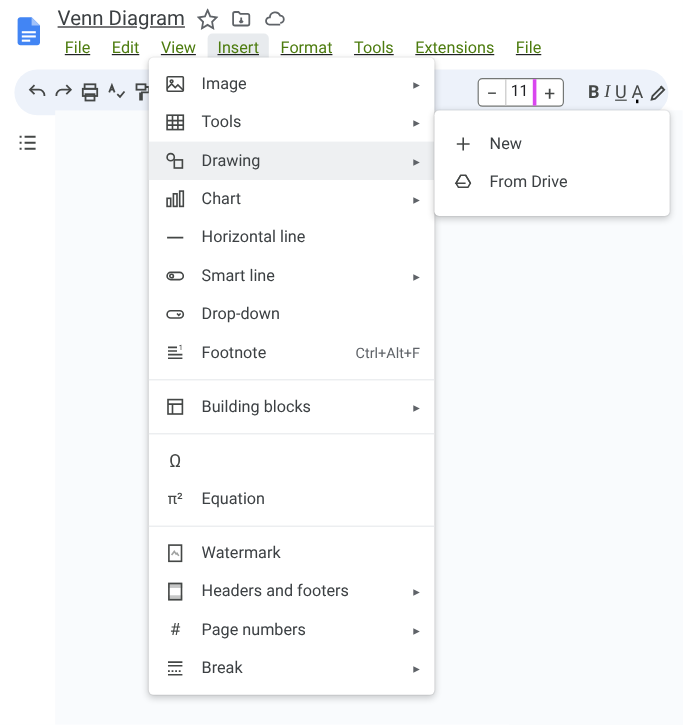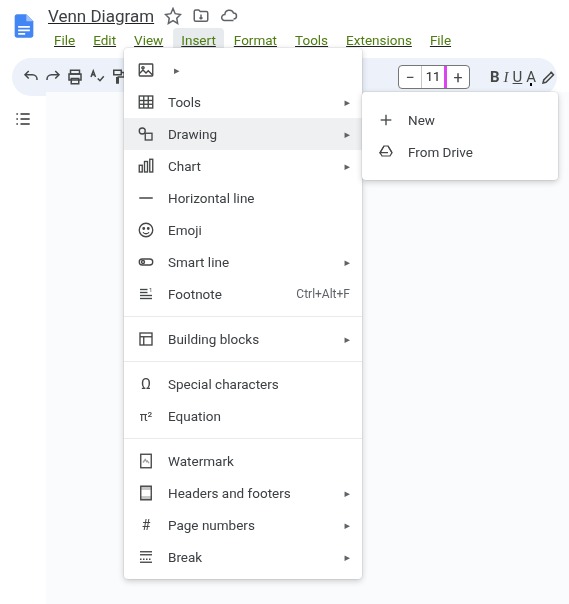--- a/index.html
+++ b/index.html
@@ -197,20 +197,21 @@
 
 <div class="dropdown">
   <div class="dd-item">
     <span class="dd-icon">
         <svg width="18" height="18" viewBox="0 0 24 24" fill="none" stroke="#444746" stroke-width="1.8">
           <rect x="3" y="4" width="18" height="16" rx="1"></rect>
           <circle cx="8" cy="9" r="1.5"></circle>
           <path d="M3 17l5-5 4 4 3-3 6 6"></path>
         </svg>
       </span>
+    <span class="dd-label">Image</span>
     <span class="dd-arrow">▸</span>
   </div>
   <div class="dd-item">
     <span class="dd-icon">
         <svg width="18" height="18" viewBox="0 0 24 24" fill="none" stroke="#444746" stroke-width="1.8">
           <rect x="3" y="4" width="18" height="16"></rect>
           <line x1="3" y1="10" x2="21" y2="10"></line>
           <line x1="3" y1="15" x2="21" y2="15"></line>
           <line x1="9" y1="4" x2="9" y2="20"></line>
           <line x1="15" y1="4" x2="15" y2="20"></line>
@@ -244,37 +245,35 @@
     <span class="dd-icon">
         <svg width="18" height="18" viewBox="0 0 24 24" stroke="#444746" stroke-width="2">
           <line x1="3" y1="12" x2="21" y2="12"></line>
         </svg>
       </span>
     <span class="dd-label">Horizontal line</span>
   </div>
   <div class="dd-item">
     <span class="dd-icon">
         <svg width="18" height="18" viewBox="0 0 24 24" fill="none" stroke="#444746" stroke-width="1.8">
-          <circle cx="12" cy="12" r="9"></circle>
-          <circle cx="9" cy="10" r="1" fill="#444746"></circle>
-          <circle cx="15" cy="10" r="1" fill="#444746"></circle>
-          <path d="M8 15c1 1.5 2.5 2 4 2s3-.5 4-2"></path>
-        </svg>
-      </span>
-    <span class="dd-label">Emoji</span>
-  </div>
-  <div class="dd-item">
-    <span class="dd-icon">
-        <svg width="18" height="18" viewBox="0 0 24 24" fill="none" stroke="#444746" stroke-width="1.8">
           <rect x="3" y="8" width="18" height="8" rx="4"></rect>
           <circle cx="8" cy="12" r="2"></circle>
         </svg>
       </span>
     <span class="dd-label">Smart line</span>
     <span class="dd-arrow">▸</span>
+  </div>
+  <div class="dd-item">
+    <span class="dd-icon">
+        <svg width="18" height="18" viewBox="0 0 24 24" fill="none" stroke="#444746" stroke-width="1.8">
+          <rect x="3" y="8" width="18" height="8" rx="4"></rect>
+          <path d="M14 11l2 2 2-2"></path>
+        </svg>
+      </span>
+    <span class="dd-label">Drop-down</span>
   </div>
   <div class="dd-item">
     <span class="dd-icon">
         <svg width="18" height="18" viewBox="0 0 24 24" fill="none" stroke="#444746" stroke-width="1.8">
           <line x1="4" y1="6" x2="14" y2="6"></line>
           <line x1="4" y1="10" x2="14" y2="10"></line>
           <line x1="4" y1="14" x2="20" y2="14"></line>
           <line x1="4" y1="18" x2="20" y2="18"></line>
           <text x="16" y="9" font-size="8" fill="#444746" stroke="none">1</text>
         </svg>
@@ -292,21 +291,20 @@
         </svg>
       </span>
     <span class="dd-label">Building blocks</span>
     <span class="dd-arrow">▸</span>
   </div>
   <div class="dd-sep"></div>
   <div class="dd-item">
     <span class="dd-icon">
         <span style="font-size:15px;">Ω</span>
       </span>
-    <span class="dd-label">Special characters</span>
   </div>
   <div class="dd-item">
     <span class="dd-icon">
         <span style="font-size:13px;">π²</span>
       </span>
     <span class="dd-label">Equation</span>
   </div>
   <div class="dd-sep"></div>
   <div class="dd-item">
     <span class="dd-icon">

